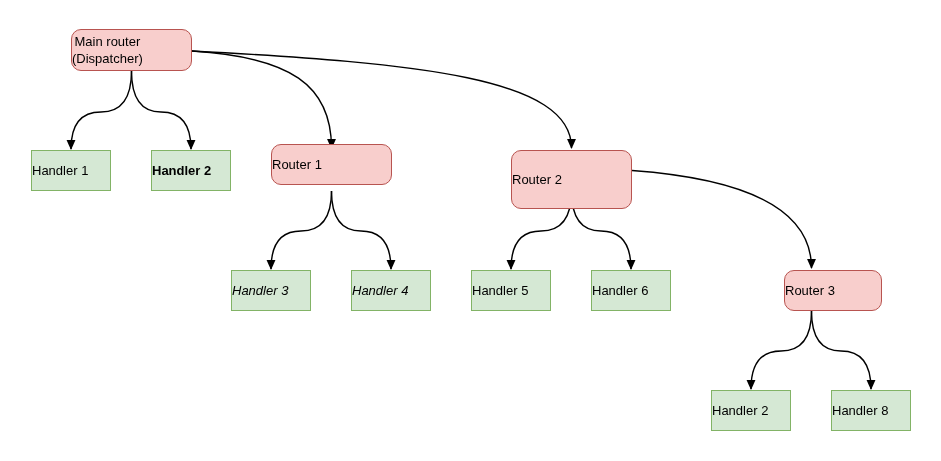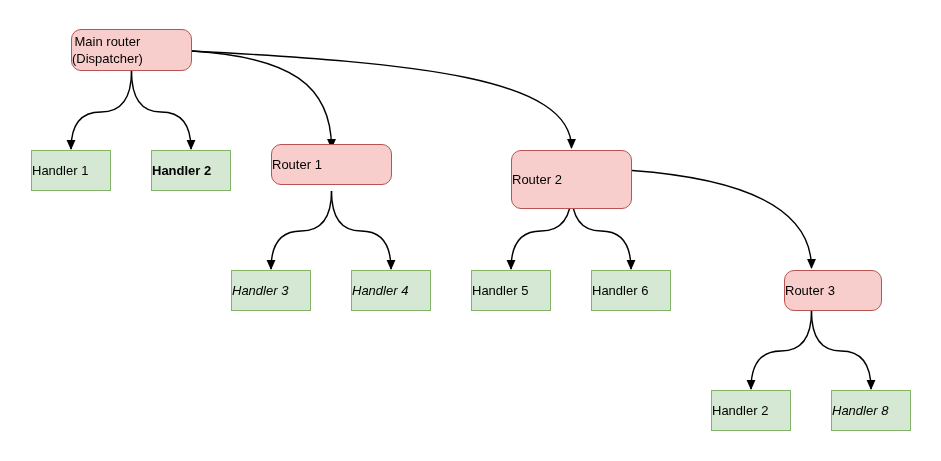--- a/index.html
+++ b/index.html
@@ -115,17 +115,17 @@
   </div>
 
   <div class="node router" style="left:751px; top:270px; width:98px; height:41px;margin-left:33px;">
     <span class="node-label">Router 3</span>
   </div>
 
   <div class="node handler" style="left:711px; top:390px; width:80px; height:41px;">
     <span class="node-label">Handler 2</span>
   </div>
 
-  <div class="node handler" style="left:831px; top:390px; width:80px; height:41px;font-style:italic;">
+  <div class="node handler" style="left:831px; top:390px; width:80px; height:41px;">
     <span class="node-label">Handler 8</span>
   </div>
 
 </div>
 
 </body></html>

